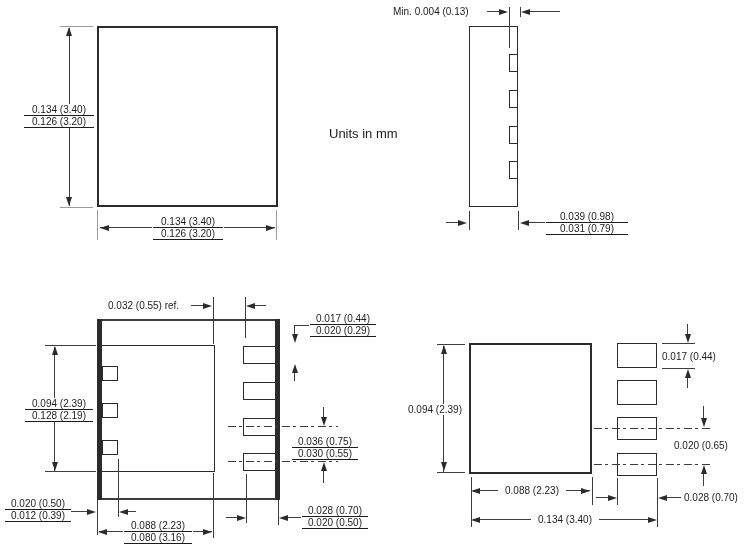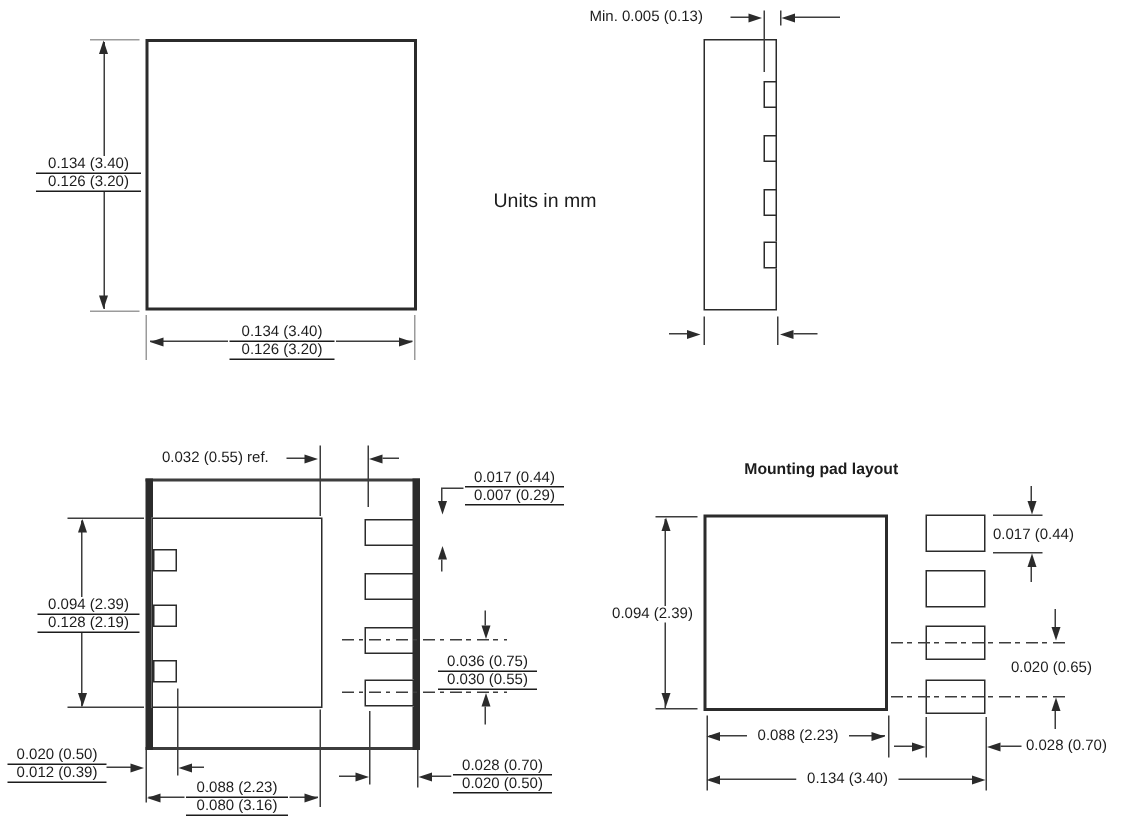--- a/index.html
+++ b/index.html
@@ -54,27 +54,31 @@
   <div class="rc" style="left:508.5px;top:54px;width:9px;height:18px;"></div>
   <div class="rc" style="left:508.5px;top:89.5px;width:9px;height:18px;"></div>
   <div class="rc" style="left:508.5px;top:125.5px;width:9px;height:18px;"></div>
   <div class="rc" style="left:508.5px;top:161px;width:9px;height:18px;"></div>
   <div class="ln" style="left:509px;top:7px;width:1px;height:41px;"></div>
   <div class="ln" style="left:519.5px;top:7px;width:1px;height:10px;"></div>
   <div class="ln" style="left:487px;top:11px;width:13px;height:1px;"></div>
   <div class="ar r" style="left:499px;top:8.5px;"></div>
   <div class="ar l" style="left:521px;top:8.5px;"></div>
   <div class="ln" style="left:530px;top:11px;width:30px;height:1px;"></div>
-  <div class="t" style="left:392px;top:6px;">Min. 0.005 (0.13)</div>
+  <div class="t" style="left:392px;top:6px;">Min. 0.004 (0.13)</div>
   <div class="ln" style="left:468.5px;top:211px;width:1px;height:19px;"></div>
   <div class="ln" style="left:518px;top:211px;width:1px;height:19px;"></div>
   <div class="ln" style="left:446px;top:222px;width:13px;height:1px;"></div>
   <div class="ar r" style="left:458px;top:219.5px;"></div>
   <div class="ar l" style="left:520px;top:219.5px;"></div>
   <div class="ln" style="left:529px;top:222px;width:16px;height:1px;"></div>
+  <div class="t fr" style="left:545px;top:211px;width:82px;">
+    <div>0.039 (0.98)</div>
+    <div>0.031 (0.79)</div>
+  </div>
 
   <div class="ln" style="left:97px;top:319px;width:183px;height:1.5px;"></div>
   <div class="ln" style="left:97px;top:498px;width:183px;height:1.5px;"></div>
   <div class="bar" style="left:97px;top:319px;width:5px;height:180.5px;"></div>
   <div class="bar" style="left:275px;top:319px;width:5px;height:180.5px;"></div>
   <div class="rc" style="left:101px;top:345px;width:114px;height:127px;"></div>
   <div class="rc" style="left:102px;top:366px;width:16px;height:15px;"></div>
   <div class="rc" style="left:102px;top:403px;width:16px;height:15px;"></div>
   <div class="rc" style="left:102px;top:440px;width:16px;height:15px;"></div>
   <div class="rc" style="left:243px;top:346px;width:33px;height:18px;"></div>
@@ -92,21 +96,21 @@
   <div class="ar l" style="left:246px;top:302.5px;"></div>
   <div class="ln" style="left:255px;top:305px;width:11px;height:1px;"></div>
 
   <div class="ln" style="left:294px;top:325px;width:17px;height:1px;"></div>
   <div class="ln" style="left:294px;top:326px;width:1px;height:8px;"></div>
   <div class="ar d" style="left:291.5px;top:334px;"></div>
   <div class="ar u" style="left:291.5px;top:364px;"></div>
   <div class="ln" style="left:294px;top:373px;width:1px;height:8px;"></div>
   <div class="t fr" style="left:309px;top:313px;width:66px;">
     <div>0.017 (0.44)</div>
-    <div>0.007 (0.29)</div>
+    <div>0.020 (0.29)</div>
   </div>
 
   <div class="ln" style="left:45px;top:345px;width:51px;height:1px;"></div>
   <div class="ln" style="left:45px;top:471px;width:51px;height:1px;"></div>
   <div class="ln" style="left:54px;top:347px;width:1px;height:124px;"></div>
   <div class="ar u" style="left:51.5px;top:346px;"></div>
   <div class="ar d" style="left:51.5px;top:462px;"></div>
   <div class="t fr" style="left:24px;top:398px;width:68px;">
     <div>0.094 (2.39)</div>
     <div>0.128 (2.19)</div>
@@ -146,21 +150,20 @@
   <div class="ar r" style="left:237px;top:514.5px;"></div>
   <div class="ln" style="left:245.5px;top:474px;width:1px;height:49px;"></div>
   <div class="ln" style="left:278px;top:500px;width:1px;height:25px;"></div>
   <div class="ar l" style="left:278.5px;top:514.5px;"></div>
   <div class="ln" style="left:287.5px;top:517px;width:13px;height:1px;"></div>
   <div class="t fr" style="left:301px;top:505px;width:66px;">
     <div>0.028 (0.70)</div>
     <div>0.020 (0.50)</div>
   </div>
 
-  <div class="t ttl" style="left:464px;top:307px;width:165px;">Mounting pad layout</div>
   <div class="rc b2" style="left:469px;top:343px;width:123px;height:131px;"></div>
 
   <div class="ln" style="left:437px;top:344px;width:28px;height:1px;"></div>
   <div class="ln" style="left:437px;top:472px;width:28px;height:1px;"></div>
   <div class="ln" style="left:443px;top:346px;width:1px;height:126px;"></div>
   <div class="ar u" style="left:440.5px;top:345px;"></div>
   <div class="ar d" style="left:440.5px;top:462px;"></div>
   <div class="t" style="left:403px;top:404px;width:62px;">0.094 (2.39)</div>
 
   <div class="rc" style="left:617px;top:343px;width:40px;height:25px;"></div>

